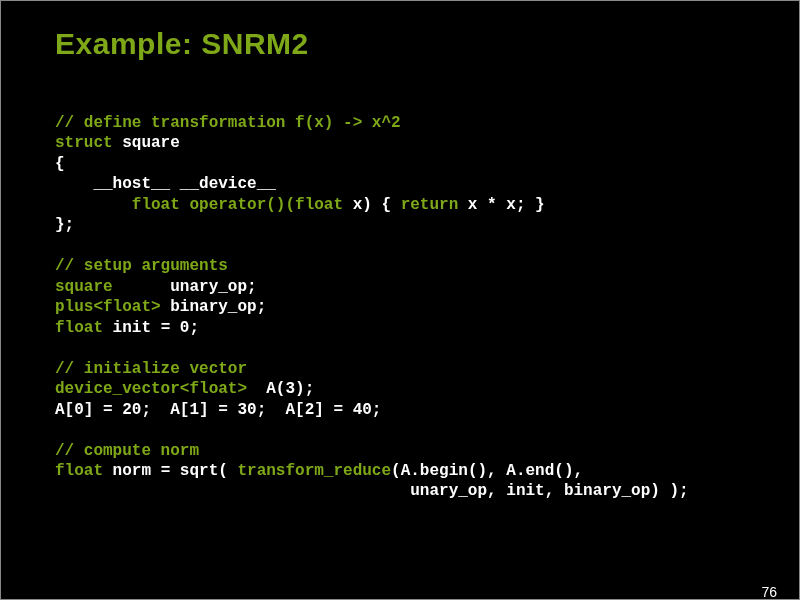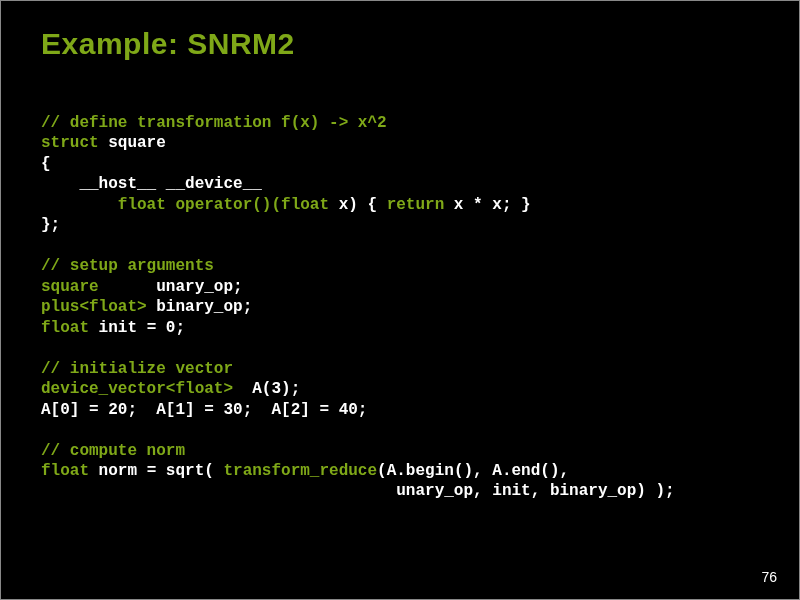--- a/index.html
+++ b/index.html
@@ -9,42 +9,42 @@
     height: 600px;
     background: #000;
     overflow: hidden;
     font-family: Arial, Helvetica, sans-serif;
   }
   .slide {
     position: relative;
     width: 800px;
     height: 600px;
     box-sizing: border-box;
-    padding: 20px 36px 0 40px;
+    padding: 20px 36px 0 54px;
   }
   .title {
     color: #7fa818;
     font-weight: bold;
     font-size: 30px;
     margin: 6px 0 52px 0;
     letter-spacing: 0.5px;
   }
   .codeblock {
     color: #fff;
     font-family: "Courier New", Courier, monospace;
     font-size: 16px;
     line-height: 1.28;
     white-space: pre;
     font-weight: bold;
   }
   .hl { color: #7fa818; }
   .pagenum {
     position: absolute;
     right: 24px;
-    bottom: 16px;
+    bottom: 1px;
     color: #fff;
     font-size: 14px;
     font-family: Arial, Helvetica, sans-serif;
   }
   .outer {
     width: 800px;
     height: 600px;
     border: 1px solid #888;
     box-sizing: border-box;
   }

